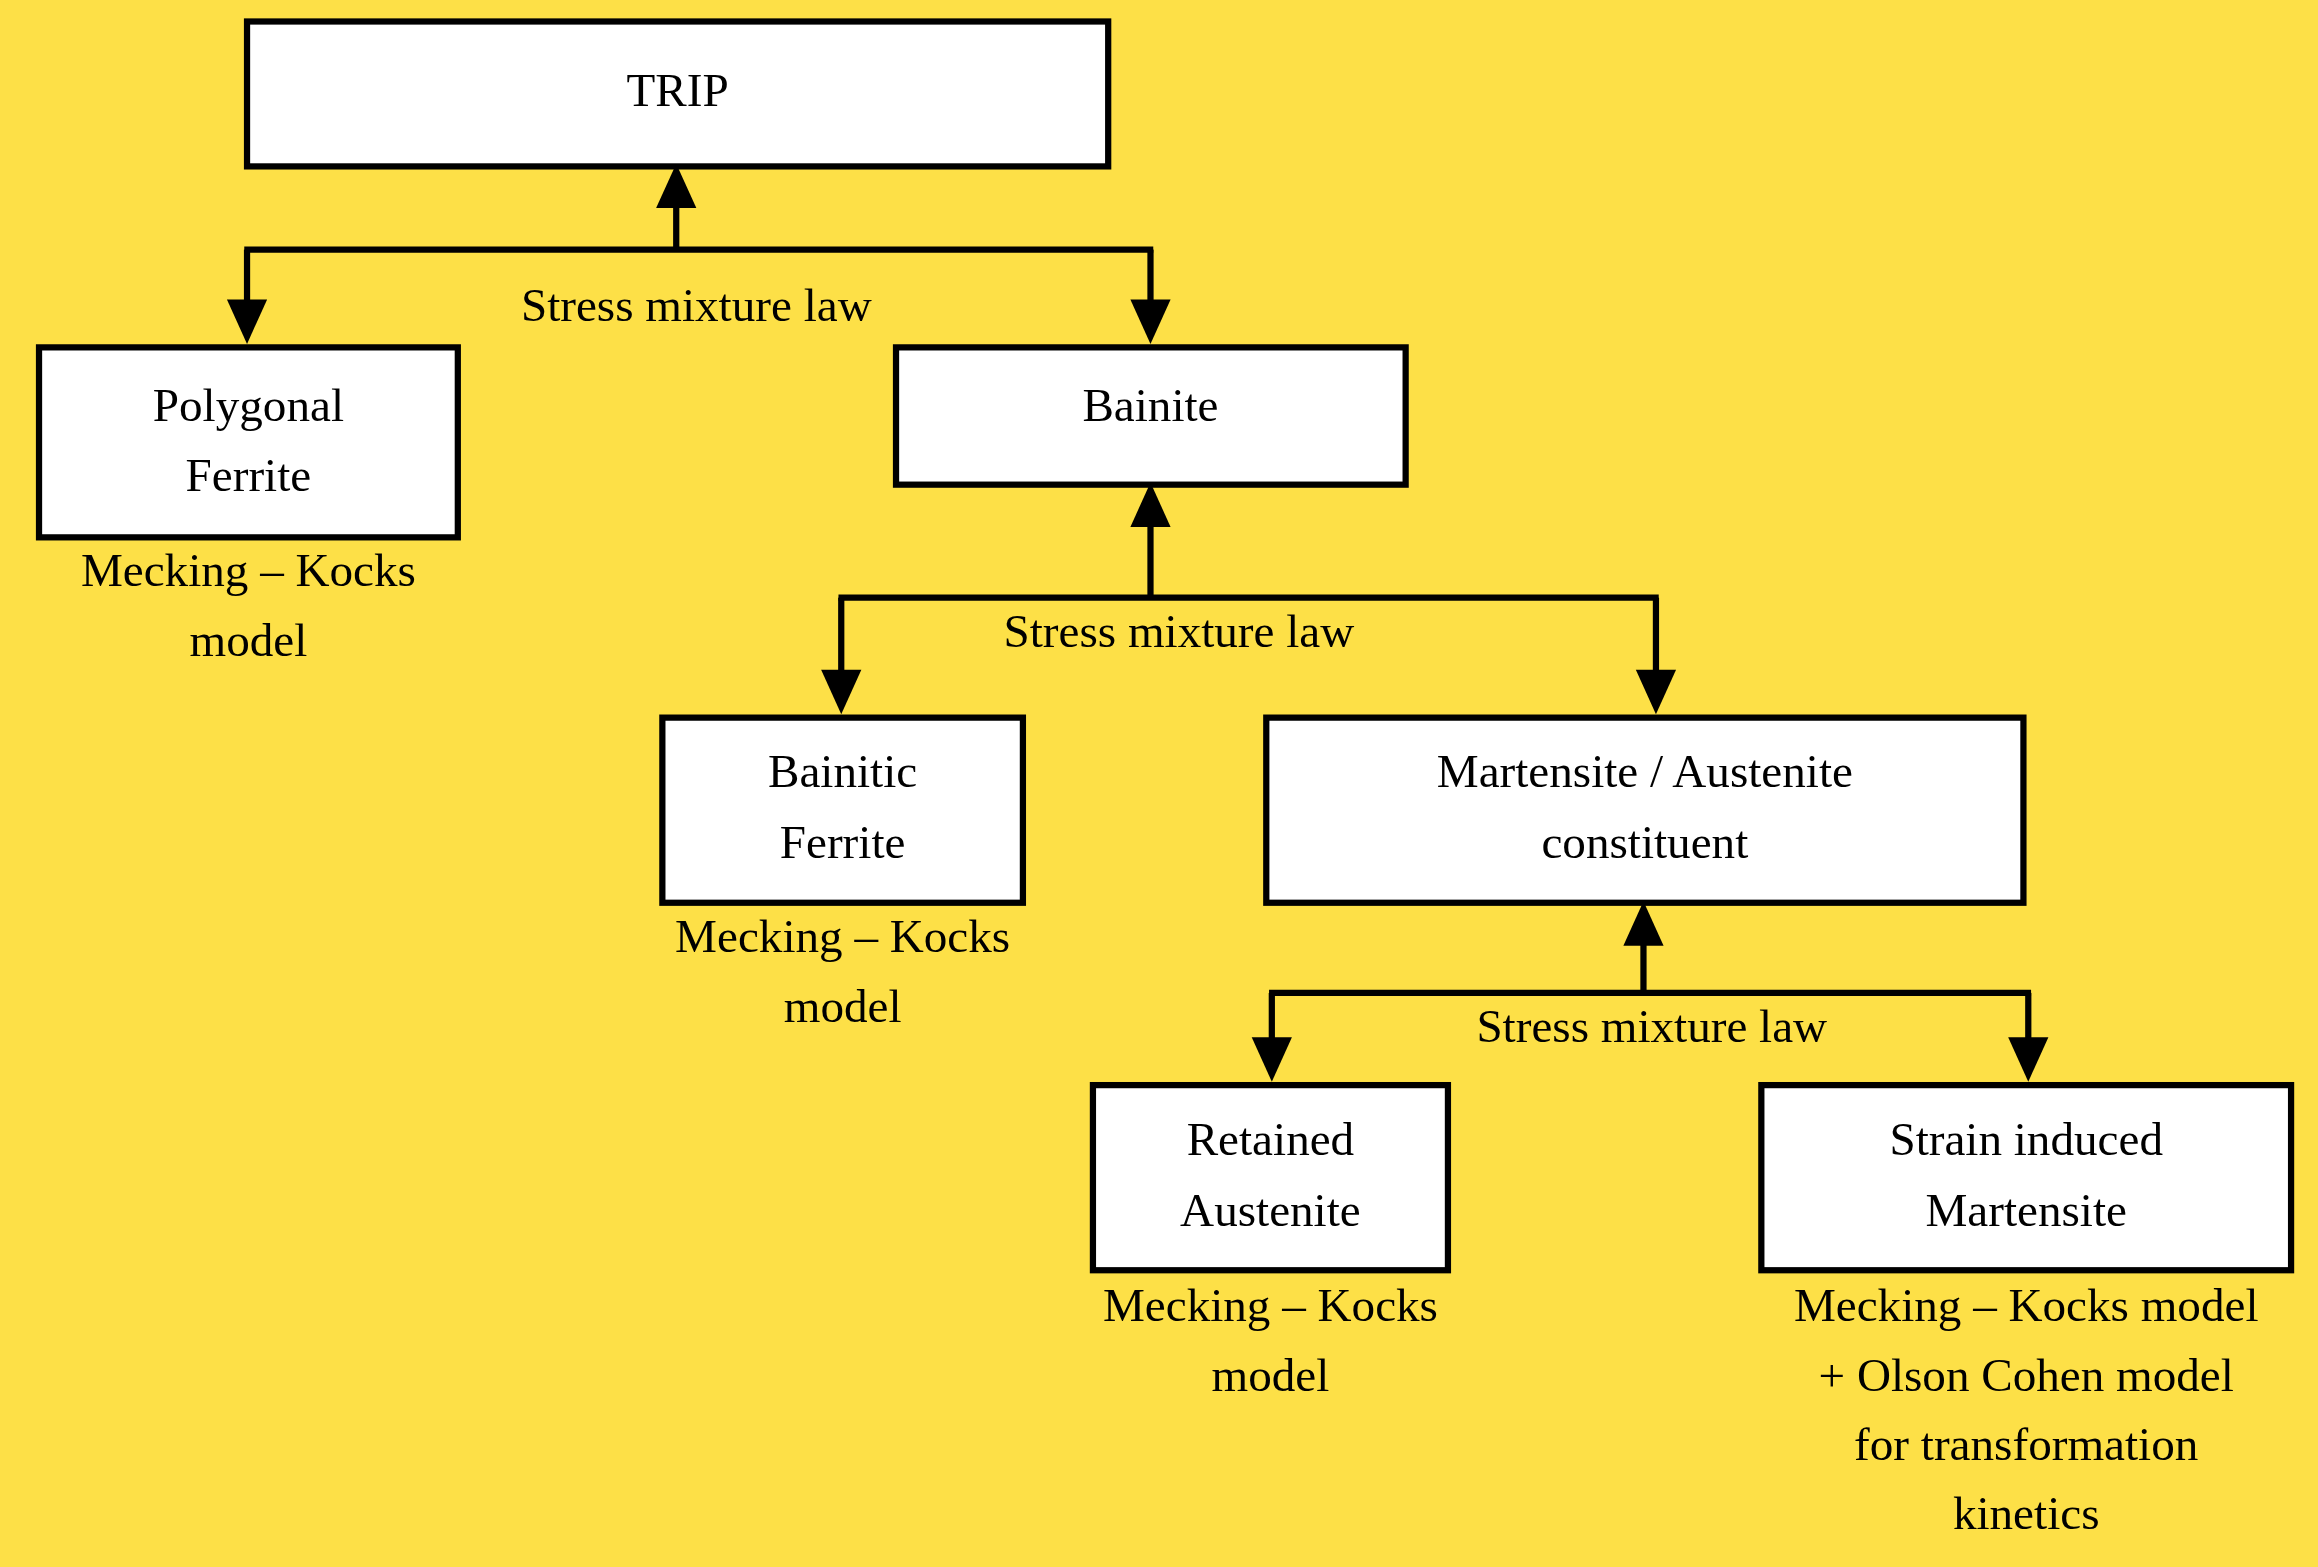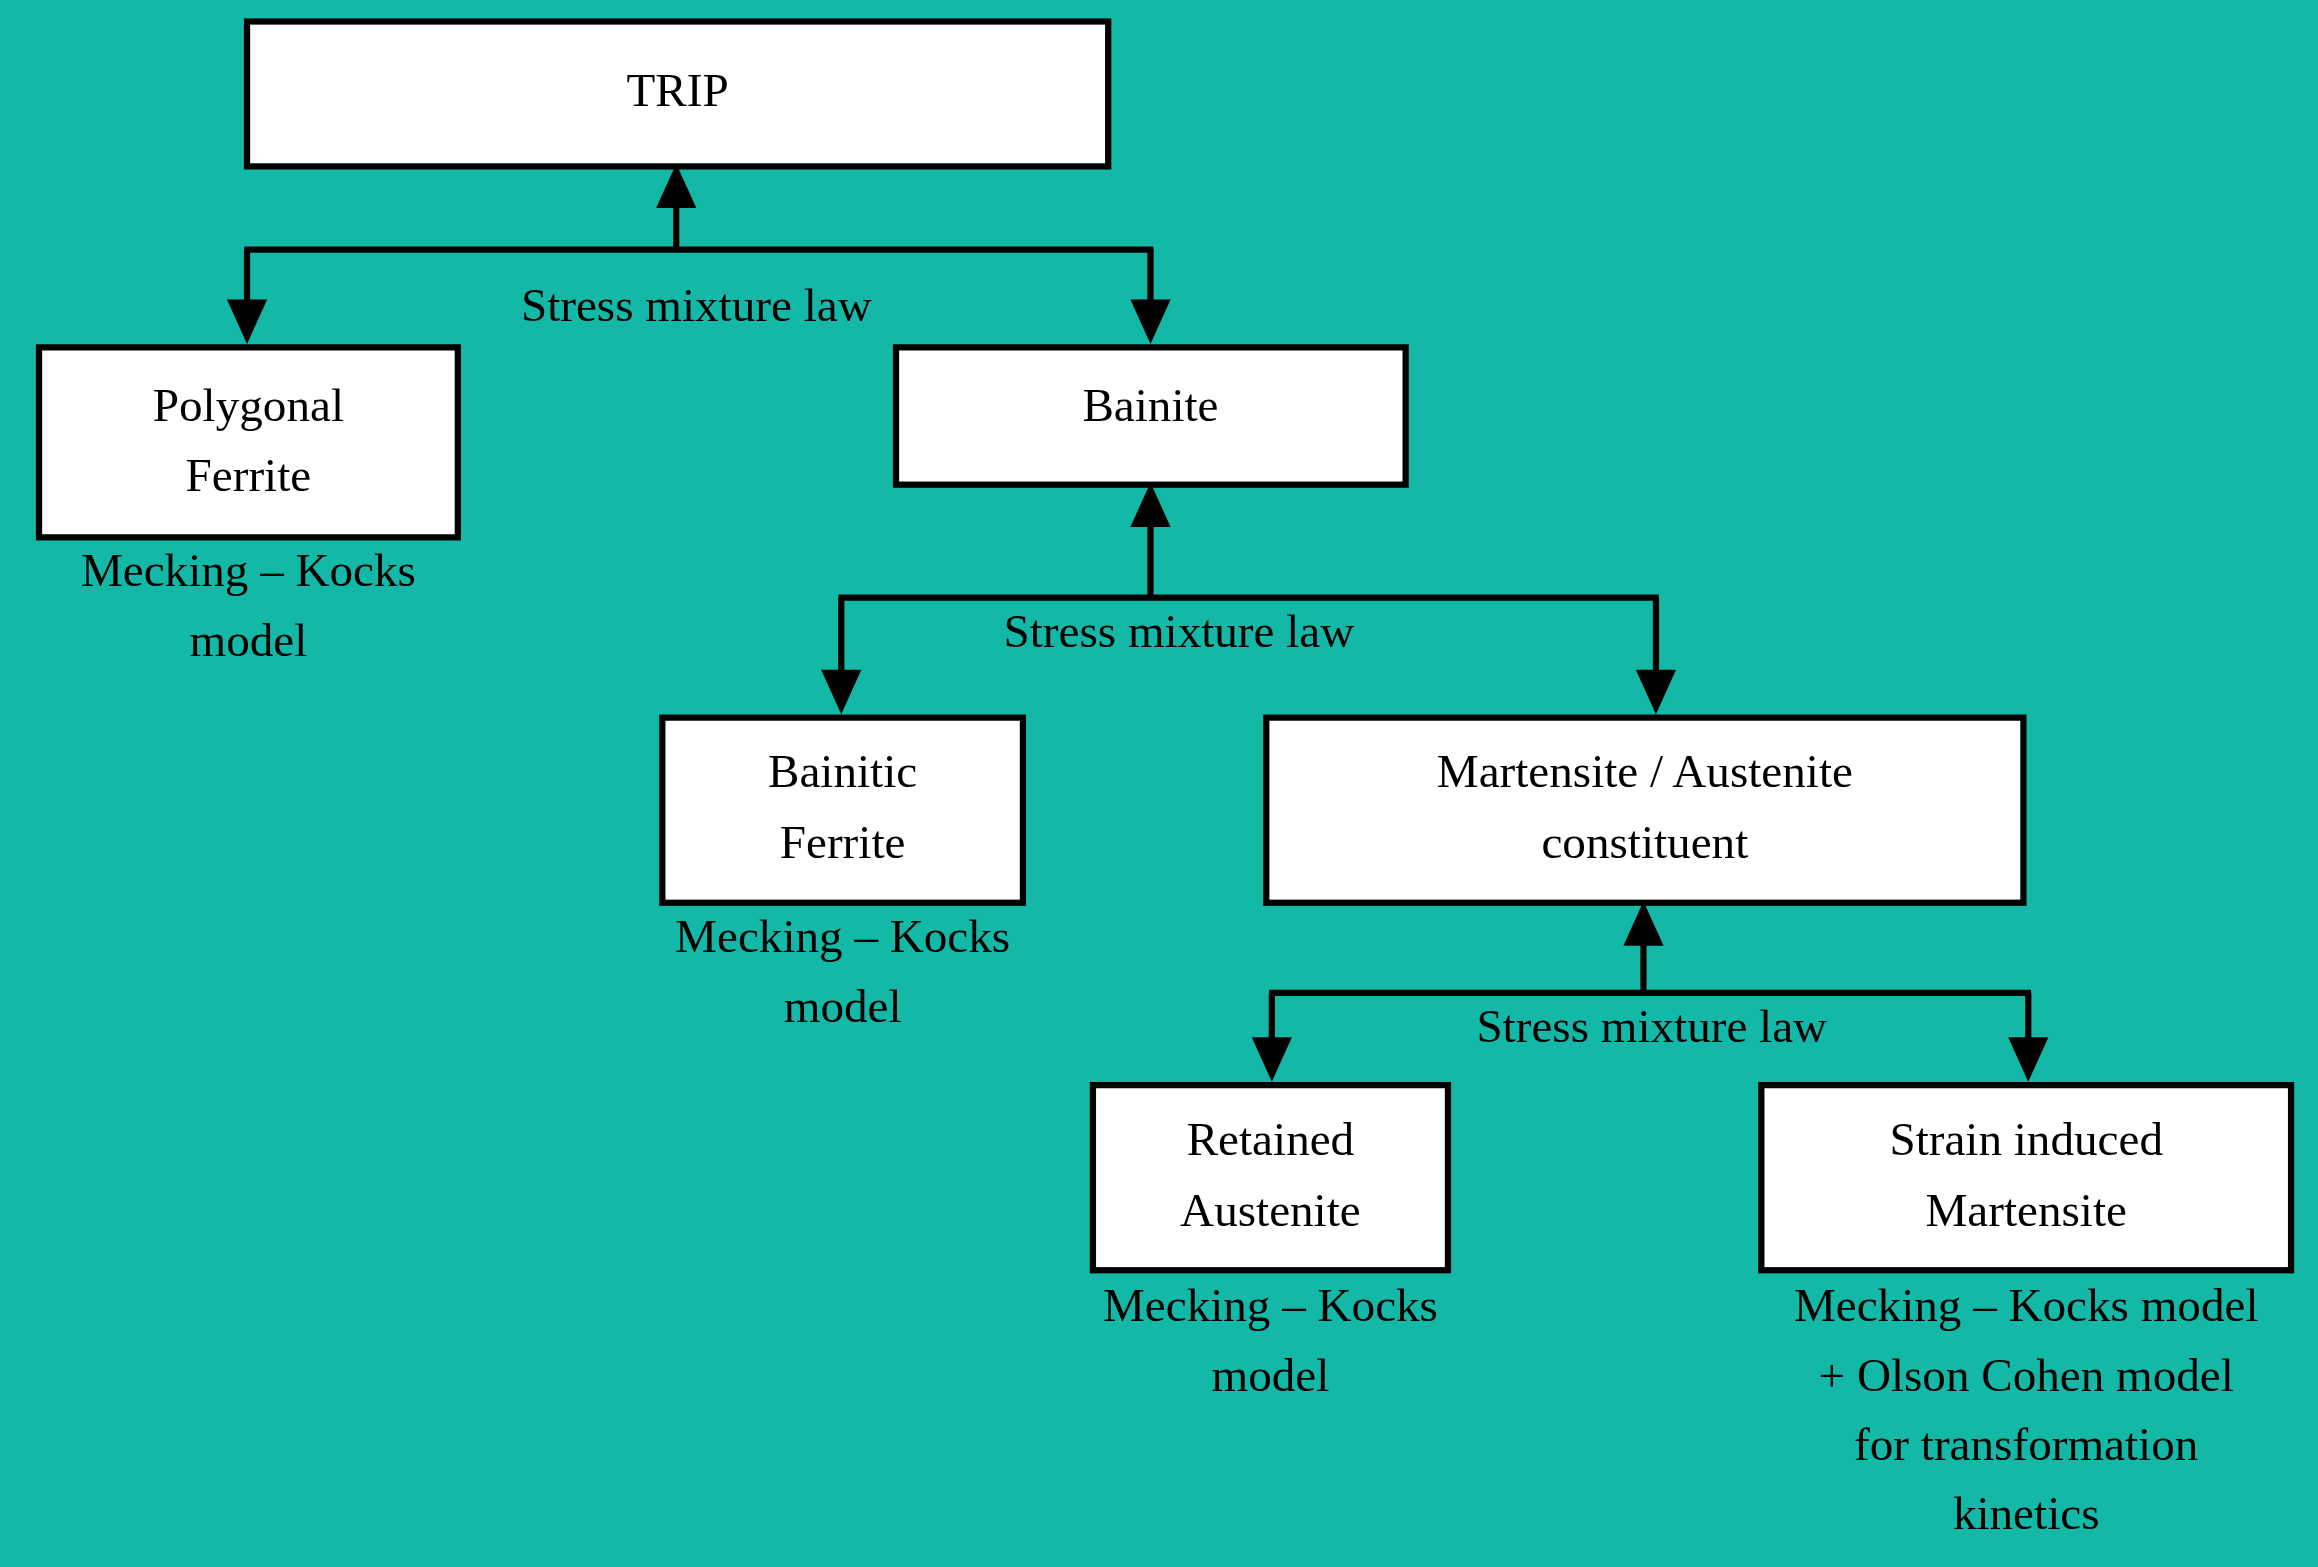--- a/index.html
+++ b/index.html
@@ -4,21 +4,21 @@
 <style>
   html, body {
     margin: 0;
     padding: 0;
     background: #ffffff;
   }
   #stage {
     position: relative;
     width: 2319px;
     height: 1567px;
-    background: #14b8a6;
+    background: #fde047;
     font-family: "Liberation Serif", "DejaVu Serif", serif;
     overflow: hidden;
   }
   svg.diagram {
     position: absolute;
     left: 0;
     top: 0;
     width: 2319px;
     height: 1567px;
   }

